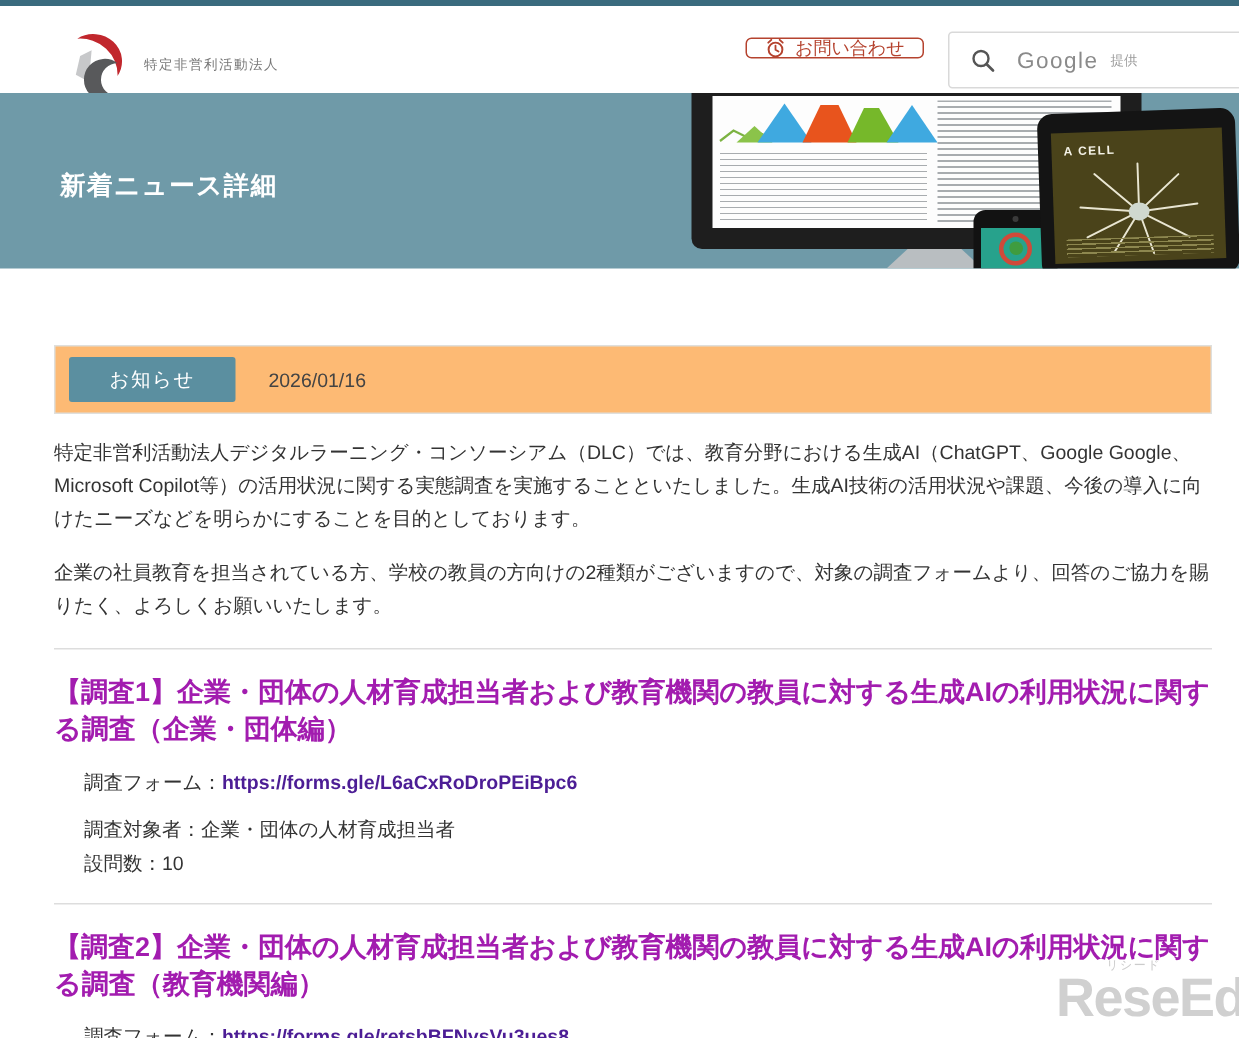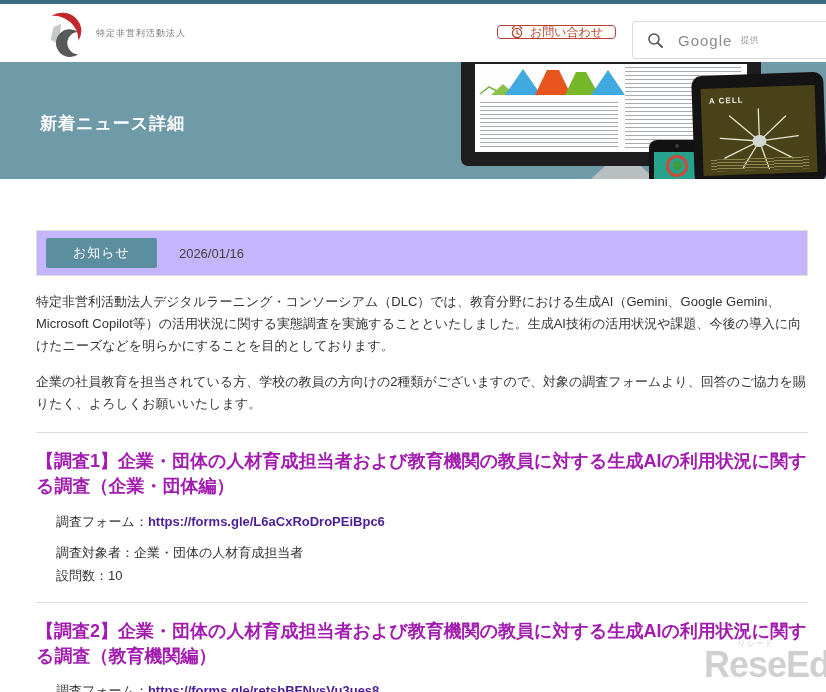--- a/index.html
+++ b/index.html
@@ -8,21 +8,21 @@
     width:826px; height:692px; position:relative; overflow:hidden;
     background:#ffffff;
     font-family:"Liberation Sans","DejaVu Sans",sans-serif;
     color:#333;
   }
   
   .topline { height:4px; background:#3a6b7e; width:100%; }
 
   
   .header { height:58px; background:#fff; position:relative; }
-  .brand { position:absolute; left:38px; top:7px; display:flex; align-items:center; cursor:pointer; }
+  .brand { position:absolute; left:38px; top:17px; display:flex; align-items:center; cursor:pointer; }
   .brand svg { width:50px; height:46px; }
   .brand-text { margin-left:8px; }
   .brand-type { font-size:9px; color:#777; letter-spacing:1px; display:block; margin-bottom:2px; }
   .brand-name { font-size:17px; font-weight:bold; color:#595959; letter-spacing:.5px; }
 
   .contact-btn {
     position:absolute; left:497px; top:21px; height:14px;
     display:flex; align-items:center; gap:6px;
     border:1px solid #b5432f; border-radius:4px; background:#fff;
     color:#b5432f; font-size:12px; padding:0 12px; cursor:pointer;
@@ -59,21 +59,21 @@
   .tablet .tlabel { position:absolute; left:8px; top:8px; color:#f4f2e6; font-size:8px; font-weight:bold; letter-spacing:1px; }
   .tablet .tfoot { position:absolute; left:8px; right:8px; bottom:4px; height:12px;
                    background:repeating-linear-gradient(to bottom,#8d874f 0 1px,transparent 1px 3px); }
 
   
   .content { position:absolute; left:36px; top:218px; width:772px; }
   .title-box { border:1px solid #c9c9c9; background:#fff; display:flex; align-items:stretch; padding:4px; }
   .title-box .accent { width:5px; background:#44768a; flex:none; }
   .title-box .ttl { font-size:13px; font-weight:bold; color:#333; padding:5px 8px; line-height:1.3; }
 
-  .info-box { margin-top:12px; background:#c4b5fd; border:1px solid #dfdfdc; height:46px; display:flex; align-items:center; padding:0 9px; }
+  .info-box { margin-top:12px; background:#fdba74; border:1px solid #dfdfdc; height:46px; display:flex; align-items:center; padding:0 9px; }
   .badge { background:#5b8fa0; color:#fff; font-size:13px; padding:6px 27px; border-radius:2px; letter-spacing:1px; }
   .date { margin-left:22px; font-size:13px; color:#444; }
 
   .para { margin-top:15px; font-size:13px; line-height:1.68; color:#333; }
   .divider { border:none; border-top:1px solid #ddd; margin:17px 0 0 0; }
 
   .survey-heading { margin-top:16px; font-size:18px; font-weight:bold; color:#a21caf; line-height:1.4; }
   .survey-line { margin-top:13px; padding-left:20px; font-size:13px; color:#333; }
   .survey-line.tight { margin-top:5px; }
   .form-link { color:#4c1d95; text-decoration:none; cursor:pointer;font-weight:bold; }
@@ -174,21 +174,21 @@
 </div>
 
 <div class="content">
 
 
   <div class="info-box">
     <span class="badge">お知らせ</span>
     <span class="date">2026/01/16</span>
   </div>
 
-  <p class="para">特定非営利活動法人デジタルラーニング・コンソーシアム（DLC）では、教育分野における生成AI（Gemini、Google Gemini、Microsoft Copilot等）の活用状況に関する実態調査を実施することといたしました。生成AI技術の活用状況や課題、今後の導入に向けたニーズなどを明らかにすることを目的としております。</p>
+  <p class="para">特定非営利活動法人デジタルラーニング・コンソーシアム（DLC）では、教育分野における生成AI（ChatGPT、Google Google、Microsoft Copilot等）の活用状況に関する実態調査を実施することといたしました。生成AI技術の活用状況や課題、今後の導入に向けたニーズなどを明らかにすることを目的としております。</p>
   <p class="para">企業の社員教育を担当されている方、学校の教員の方向けの2種類がございますので、対象の調査フォームより、回答のご協力を賜りたく、よろしくお願いいたします。</p>
 
   <hr class="divider">
 
   <div>
     <div class="survey-heading">【調査1】企業・団体の人材育成担当者および教育機関の教員に対する生成AIの利用状況に関する調査（企業・団体編）</div>
     <div class="survey-line">
       <span>調査フォーム：</span><a class="form-link">https://forms.gle/L6aCxRoDroPEiBpc6</a>
     </div>
     <div class="survey-line">調査対象者：企業・団体の人材育成担当者</div>

